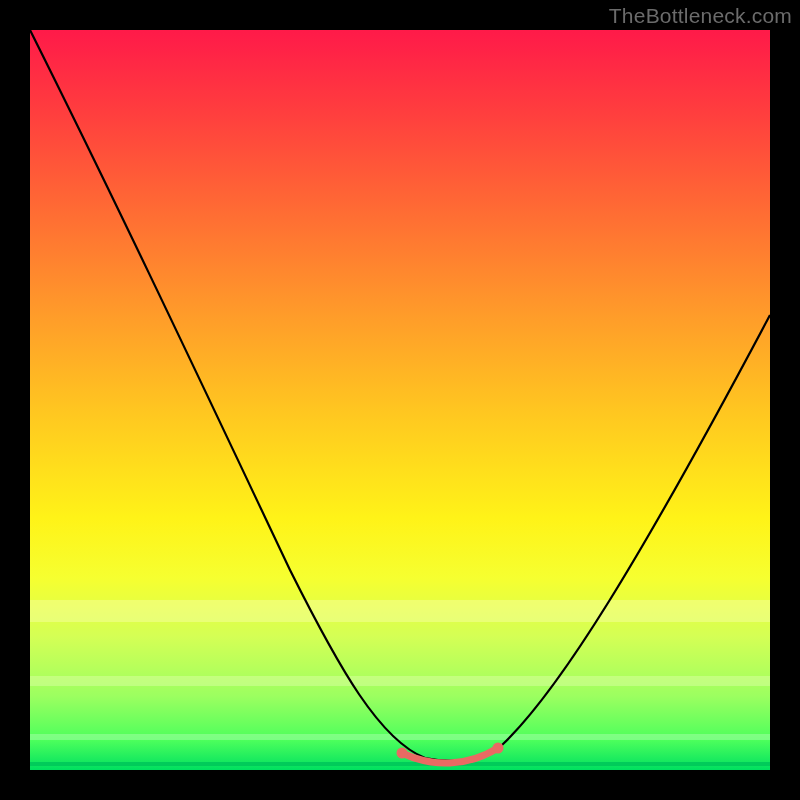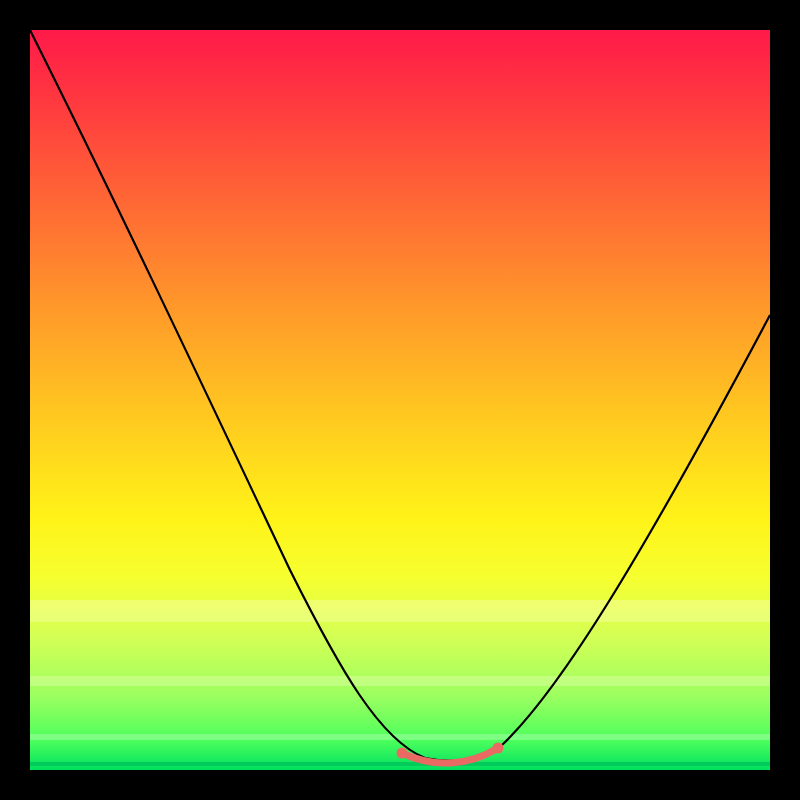--- a/index.html
+++ b/index.html
@@ -86,13 +86,14 @@
       <path d="M 372 723
                Q 395 734, 420 733
                Q 445 732, 468 718" fill="none" stroke="#e96a63" stroke-width="7" stroke-linecap="round"></path>
 
       <circle cx="372" cy="723" r="5.5" fill="#e96a63"></circle>
       <circle cx="468" cy="718" r="5.5" fill="#e96a63"></circle>
     </svg>
 
   </div>
 
+  <div class="watermark">TheBottleneck.com</div>
 </div>
 
 </body></html>

